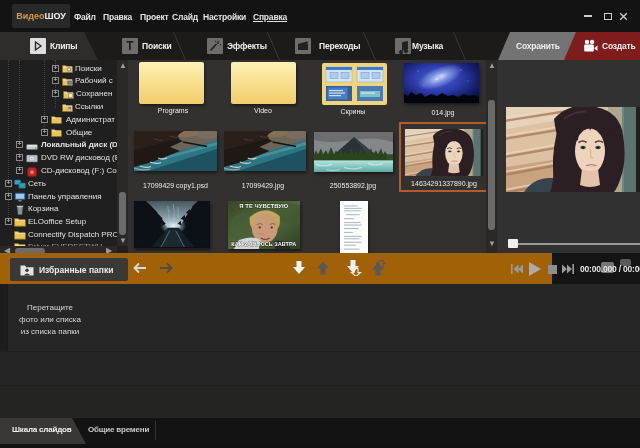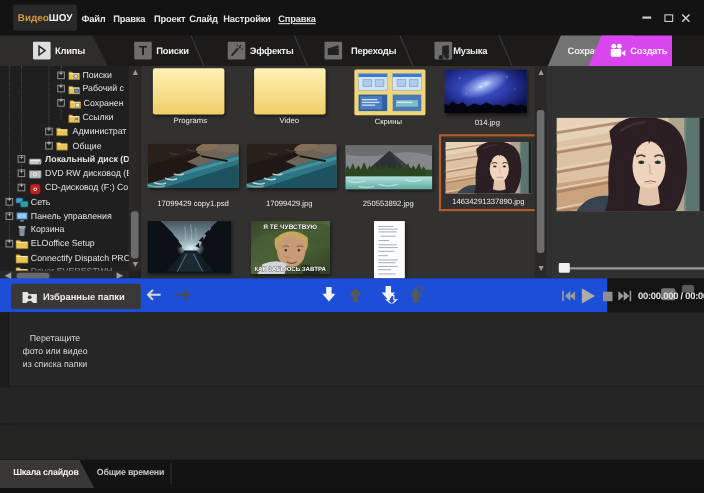--- a/index.html
+++ b/index.html
@@ -17,34 +17,34 @@
   #tabbar{left:0;top:32px;width:640px;height:28px;background:#1c1b1a;}
   #tabactive{left:0;top:0;width:100px;height:28px;background:#2e2d2b;
      clip-path:polygon(0 0,84px 0,98px 28px,0 28px);}
   .tabsep{top:0;width:13px;height:28px;}
   .tabsep svg{display:block;}
   .tabicon{top:6px;width:16px;height:16px;background:#6e6d6c;border-radius:1px;
      color:#1c1c1c;font-size:12px;font-weight:bold;text-align:center;line-height:16px;}
   .tablbl{top:9px;font-size:8.5px;font-weight:bold;color:#efefef;letter-spacing:-0.2px;}
   #btn-save{left:494px;top:0;width:82px;height:28px;background:#737373;
      clip-path:polygon(16px 0,82px 0,82px 28px,4px 28px);}
-  #btn-create{left:533px;top:0;width:78px;height:28px;background:#d946ef;
+  #btn-create{left:562px;top:0;width:78px;height:28px;background:#7f1d1d;
      clip-path:polygon(14px 0,78px 0,78px 28px,2px 28px);}
   
   #treepanel{left:0;top:60px;width:128px;height:195px;background:#201f1f;overflow:hidden;}
   #thumbpanel{left:128px;top:60px;width:373px;height:193px;background:#333130;overflow:hidden;}
   #rightpanel{left:501px;top:60px;width:139px;height:193px;background:#323131;overflow:hidden;}
   .treetxt{font-size:8px;color:#e2e2e2;white-space:nowrap;}
   .plusbox{box-sizing:border-box;width:7px;height:7px;border:1px solid #8a8a8a;background:#1c1c1c;
      line-height:4.5px;text-align:center;font-size:7px;color:#dcdcdc;}
   .thlbl{font-size:7px;color:#ececec;text-align:center;white-space:nowrap;}
   .scrollthumb{background:#6b6b6b;border-radius:3px;}
   .scrollarr{color:#9b9b9b;font-size:8px;line-height:8px;}
   
-  #toolbar{left:0;top:253px;width:552px;height:31px;background:#1d4ed8;}
+  #toolbar{left:0;top:253px;width:552px;height:31px;background:#a16207;}
   #favbtn{left:10px;top:5px;width:118px;height:23px;background:#3a3937;border-radius:2px;}
   
   #dragzone{left:0;top:284px;width:640px;height:134px;background:#262626;}
   .dragtxt{font-size:8px;color:#d8d8d8;width:100px;text-align:center;left:0;}
   #statusbar{left:0;top:418px;width:640px;height:30px;background:#131313;}
   #stab{left:0;top:0;width:90px;height:26px;background:#393837;
      clip-path:polygon(0 0,72px 0,86px 26px,0 26px);}
   #statusbot{left:0;top:444px;width:640px;height:4px;background:#111;}
 </style></head>
 <body>
@@ -612,21 +612,21 @@
       </svg>
     </div>
   <div class="abs" style="left:601px;top:9px;width:13px;height:11px;background:#757575;border-radius:2px;"></div>
     <div class="abs" style="left:620px;top:6px;width:11px;height:7px;background:#5a5a5a;border-radius:2px;"></div>
   <div class="abs nw" style="left:580px;top:10.5px;font-size:8.5px;font-weight:bold;color:#e6e6e6;letter-spacing:-0.2px;">00:00.000 / 00:00.0</div>
 </div>
 
 <div id="dragzone" class="abs">
   <div class="abs" style="left:0;top:0;width:7px;height:134px;background:#1d1d1d;border-right:1px solid #1a1a1a;"></div>
   <div class="abs dragtxt" style="top:19px;">Перетащите</div>
-  <div class="abs dragtxt" style="top:31px;">фото или видео</div>
+  <div class="abs dragtxt" style="top:31px;">фото или списка</div>
   <div class="abs dragtxt" style="top:43px;">из списка папки</div>
   <div class="abs" style="left:0;top:67px;width:640px;height:1px;background:#1f1f1f;"></div>
   <div class="abs" style="left:0;top:68px;width:640px;height:33px;background:#252525;"></div>
   <div class="abs" style="left:0;top:101px;width:640px;height:1px;background:#1f1f1f;"></div>
   <div class="abs" style="left:0;top:102px;width:640px;height:32px;background:#242423;"></div>
 </div>
 
 <div id="statusbar" class="abs">
   <div id="stab" class="abs"></div>
   <div class="abs" style="left:12px;top:7px;font-size:8px;font-weight:bold;color:#f2f2f2;letter-spacing:-0.2px;">Шкала слайдов</div>

